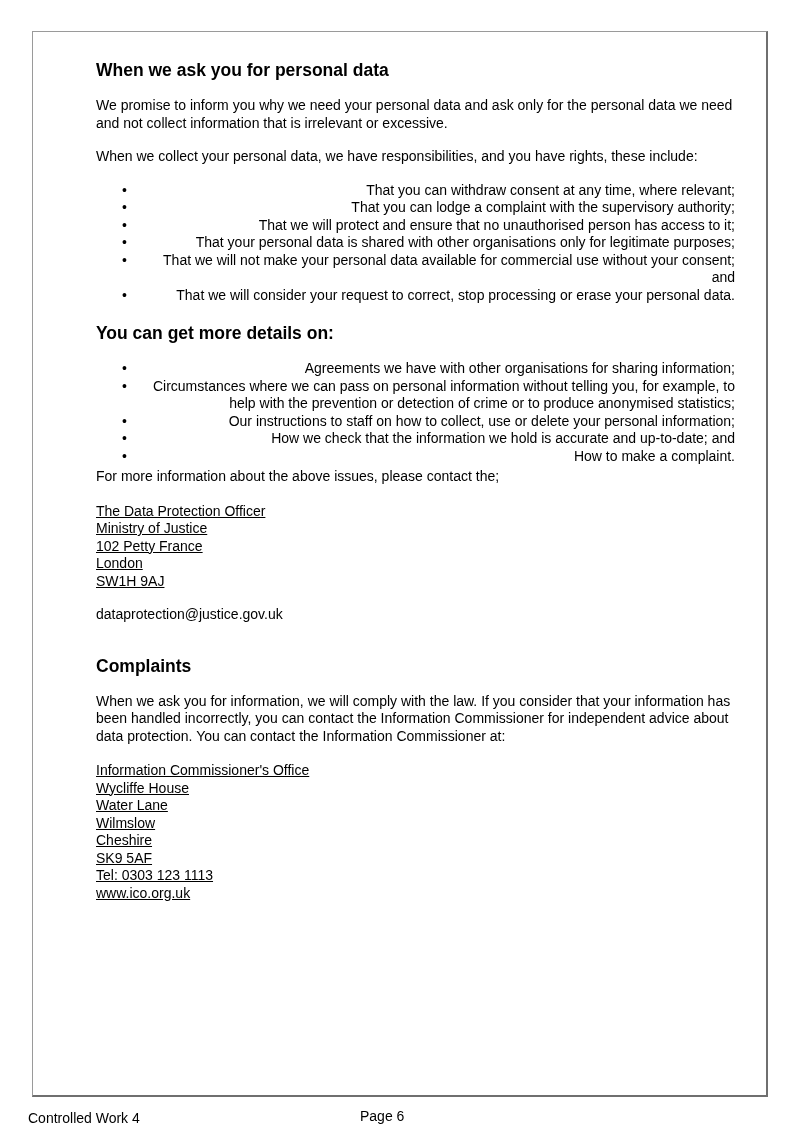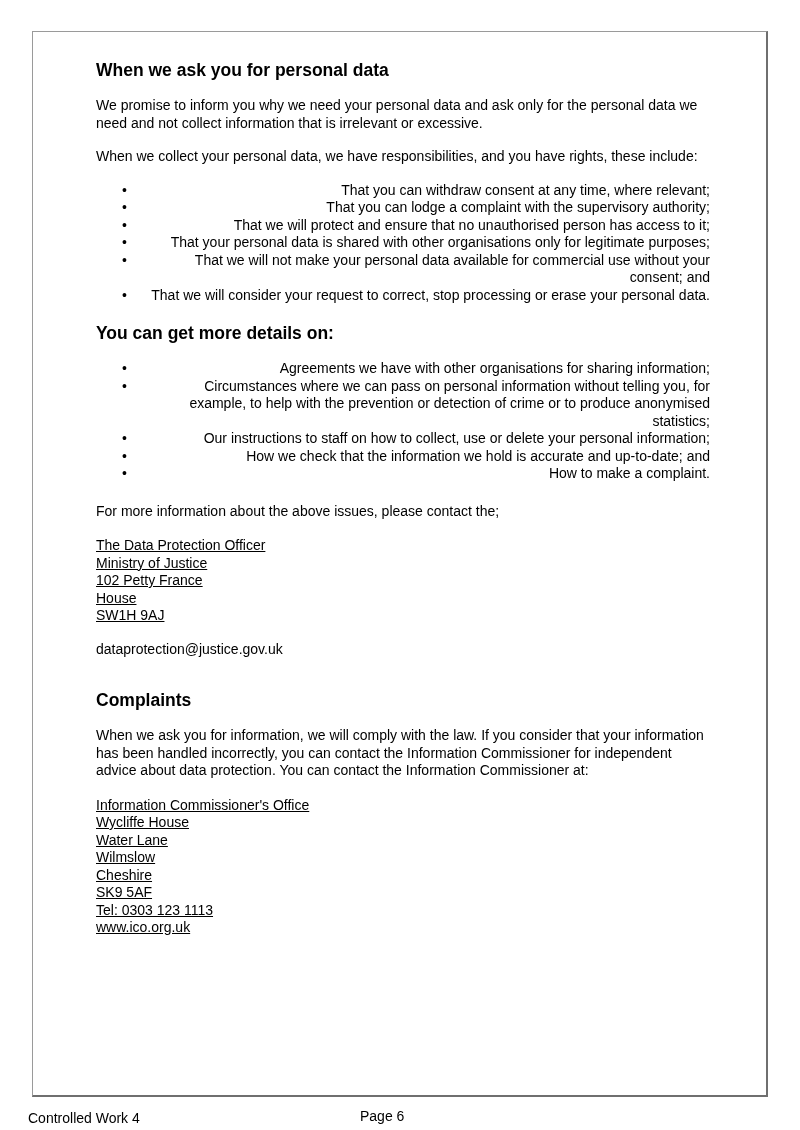--- a/index.html
+++ b/index.html
@@ -19,35 +19,35 @@
   .page-box {
     position: absolute;
     left: 32px;
     top: 31px;
     width: 736px;
     height: 1066px;
     box-sizing: border-box;
     border: 1px solid #9a9a9a;
     border-right: 2px solid #6f6f6f;
     border-bottom: 2px solid #6f6f6f;
-    padding: 28px 56px 0 63px;
+    padding: 28px 31px 0 63px;
     overflow: hidden;
     background: #ffffff;
   }
   .heading {
     margin: 0;
     font-size: 17.5px;
     font-weight: bold;
     line-height: 21px;
   }
   .heading.details { margin-top: 19px; }
   .heading.complaints { margin-top: 32px; }
   p { margin: 0; }
   .para { margin-top: 16px; }
-  .para-gap { margin-top: 20px; }
+  .para-gap { margin-top: 3px; }
   ul.bullet-list {
     list-style: none;
     margin: 16px 0 0 0;
     padding: 0 0 0 50px;
   }
   ul.bullet-list li {
     position: relative;
     text-align: right;
   }
   ul.bullet-list li::before {
@@ -98,21 +98,21 @@
     <li>How we check that the information we hold is accurate and up-to-date; and</li>
     <li>How to make a complaint.</li>
   </ul>
 
   <p class="para-gap">For more information about the above issues, please contact the;</p>
 
   <div class="address">
     <div>The Data Protection Officer</div>
     <div>Ministry of Justice</div>
     <div>102 Petty France</div>
-    <div>House</div>
+    <div>London</div>
     <div>SW1H 9AJ</div>
   </div>
 
   <p class="email-line">dataprotection@justice.gov.uk</p>
 
   <h2 class="heading complaints">Complaints</h2>
 
   <p class="para">When we ask you for information, we will comply with the law. If you consider that your information has been handled incorrectly, you can contact the Information Commissioner for independent advice about data protection. You can contact the Information Commissioner at:</p>
 
   <div class="address">

